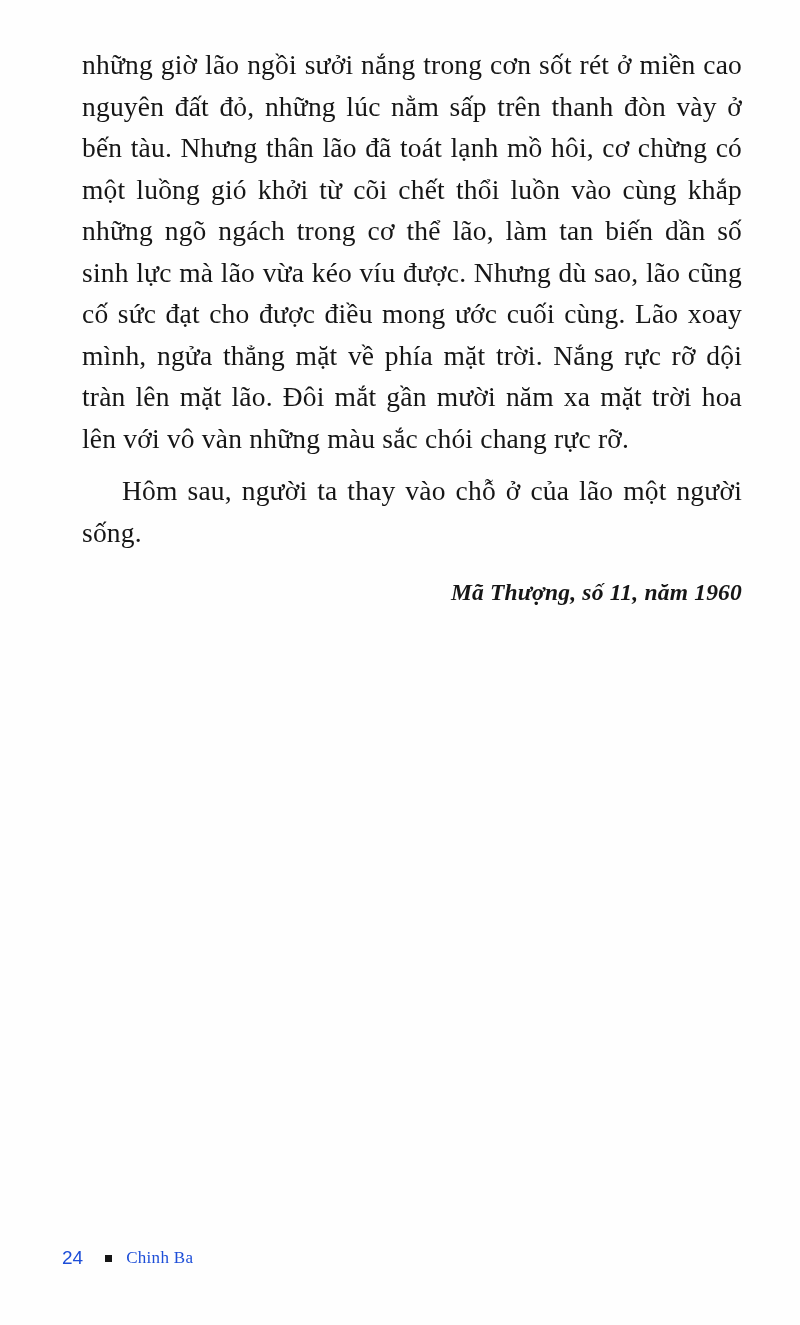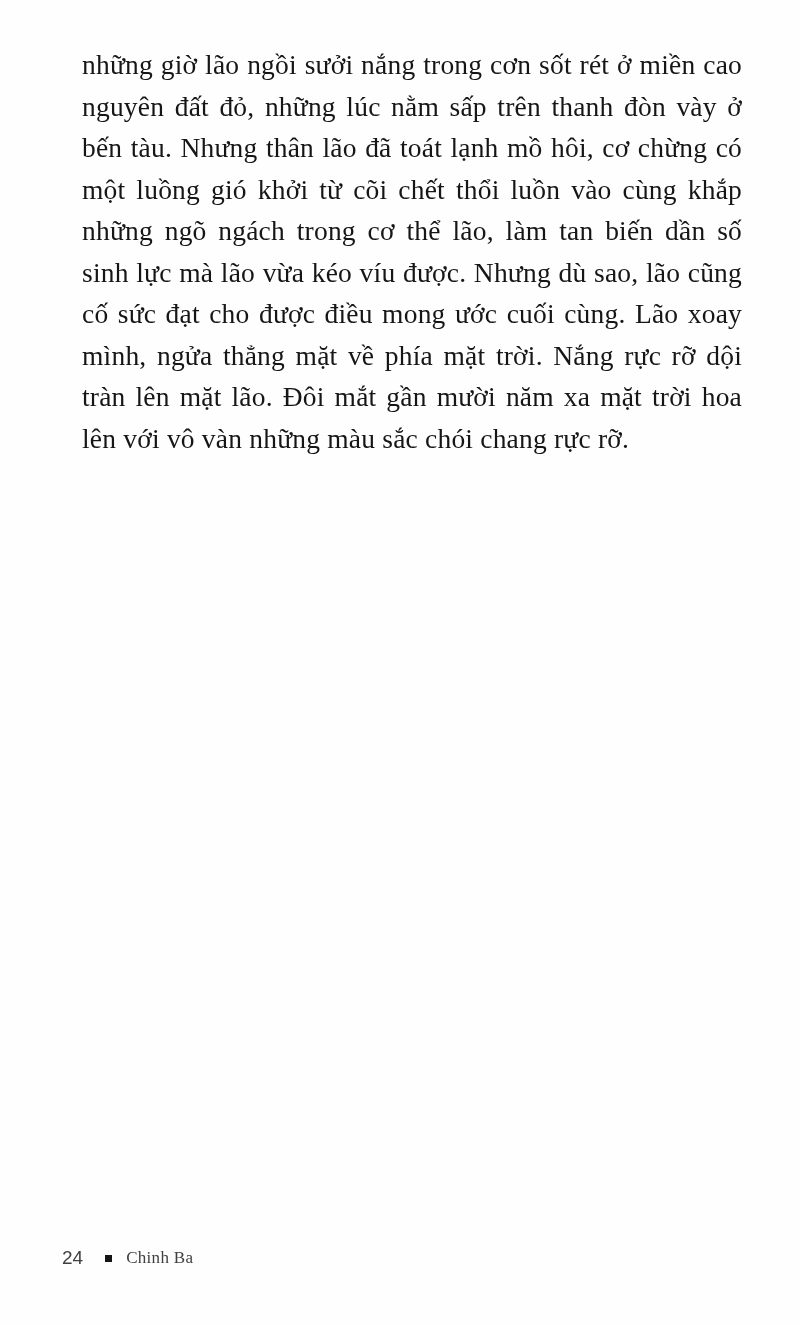--- a/index.html
+++ b/index.html
@@ -43,21 +43,21 @@
     text-align: right;
     letter-spacing: 0.2px;
   }
   .footer {
     position: absolute;
     left: 62px;
     bottom: 56px;
     display: flex;
     align-items: center;
     font-size: 18px;
-    color: #404040;
+    color: #1d4ed8;
   }
   .footer .page-number {
     font-family: "Liberation Sans", "DejaVu Sans", sans-serif;
     font-size: 19px;
   }
   .footer .bullet {
     display: inline-block;
     width: 7px;
     height: 7px;
     background: #151515;
@@ -68,21 +68,23 @@
     letter-spacing: 0.3px;
   }
 </style>
 </head>
 <body>
 
 <div class="book-page">
 
   <div class="content">
     <p>những giờ lão ngồi sưởi nắng trong cơn sốt rét ở miền cao nguyên đất đỏ, những lúc nằm sấp trên thanh đòn vày ở bến tàu. Nhưng thân lão đã toát lạnh mồ hôi, cơ chừng có một luồng gió khởi từ cõi chết thổi luồn vào cùng khắp những ngõ ngách trong cơ thể lão, làm tan biến dần số sinh lực mà lão vừa kéo víu được. Nhưng dù sao, lão cũng cố sức đạt cho được điều mong ước cuối cùng. Lão xoay mình, ngửa thẳng mặt về phía mặt trời. Nắng rực rỡ dội tràn lên mặt lão. Đôi mắt gần mười năm xa mặt trời hoa lên với vô vàn những màu sắc chói chang rực rỡ.</p>
+    <p class="indent">Hôm sau, người ta thay vào chỗ ở của lão một người sống.</p>
 
+    <div class="attribution">Mã Thượng, số 11, năm 1960</div>
   </div>
 
   <div class="footer">
     <span class="page-number">24</span>
     <span class="bullet"></span>
     <span class="running-title">Chinh Ba</span>
   </div>
 
 </div>
 

